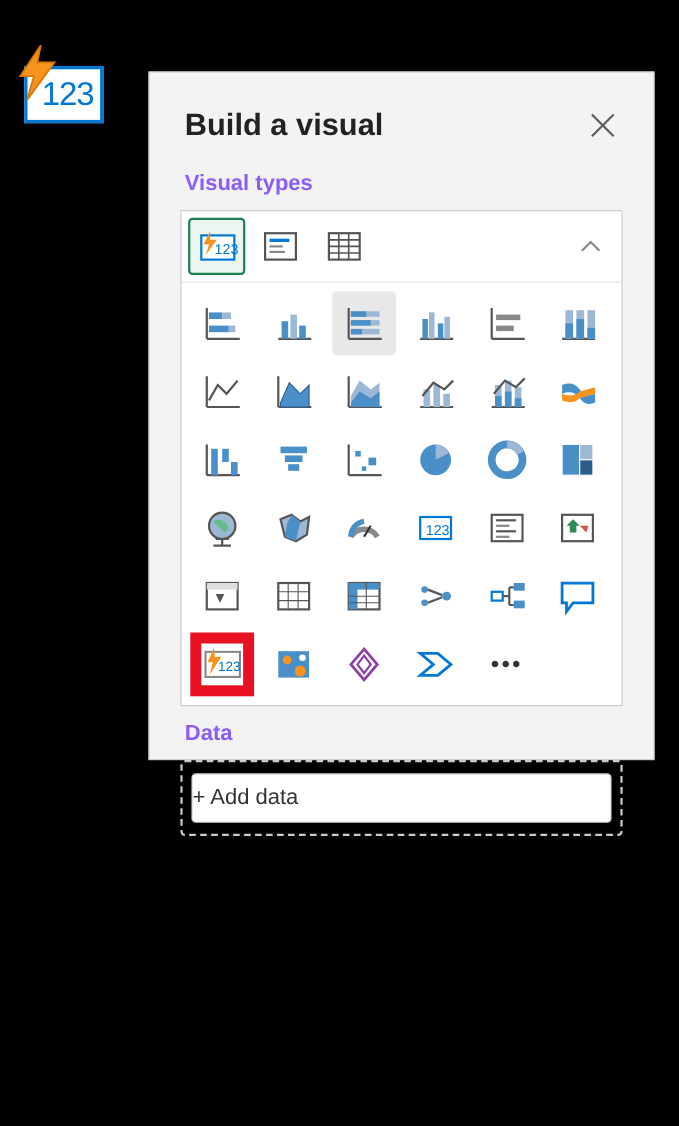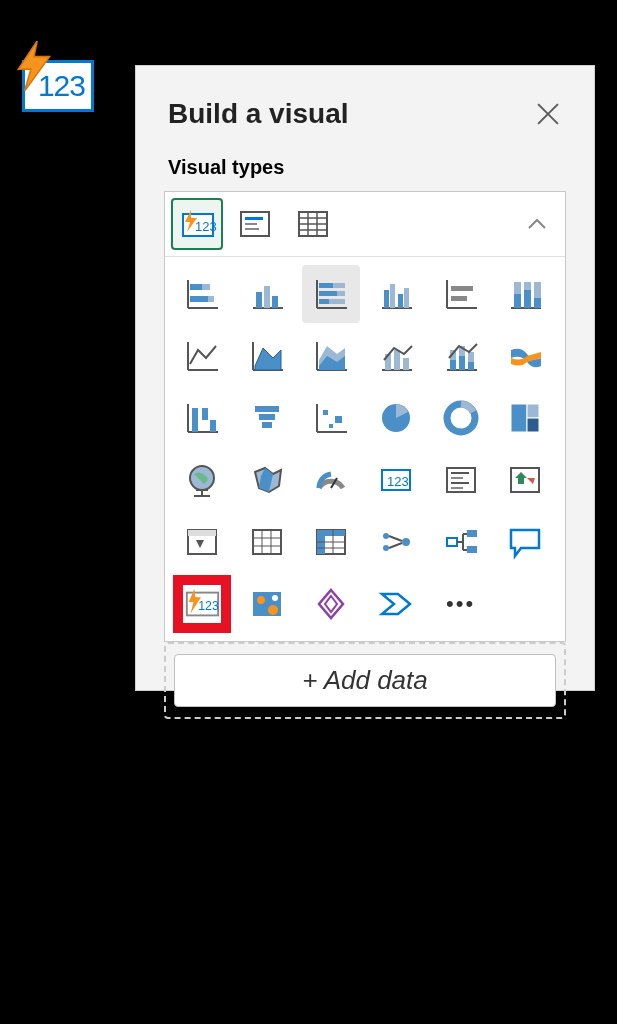--- a/index.html
+++ b/index.html
@@ -71,21 +71,21 @@
       height: 2px;
       background: #5c5c5c;
       top: 13px;
       left: 0;
     }
     .close-btn::before { transform: rotate(45deg); }
     .close-btn::after { transform: rotate(-45deg); }
     .section-label {
       font-size: 20px;
       font-weight: 600;
-      color: #000000;
+      color: #8b5cf6;
       margin: 14px 32px 12px 32px;
     }
     .visual-types-box {
       margin: 0 28px;
       border: 1px solid #c8c8c8;
       background: #fff;
     }
     .top-row {
       display: flex;
       align-items: center;
@@ -173,25 +173,24 @@
       padding: 10px 0;
       border: 2px dashed #ccc;
       border-radius: 4px;
     }
     .add-data-btn {
       margin: 0 8px;
       padding: 10px 0;
       border: 1px solid #c0c0c0;
       border-radius: 4px;
       background: #fff;
-      text-align: center;
-      font-size: 26px;
+      text-align: left;
+      font-size: 20px;
       color: #333;
       cursor: pointer;
-      font-style: italic;
     }
     .more-dots {
       font-size: 22px;
       color: #333;
       letter-spacing: 2px;
     }
   </style>
 </head>
 <body>
 
@@ -528,19 +527,20 @@
             <path d="M6 10 L22 10 L34 20 L22 30 L6 30 L18 20 Z" fill="none" stroke="#0078d4" stroke-width="2.5"></path>
           </svg>
       </div>
       <div class="visual-icon">
         <span class="more-dots">•••</span>
       </div>
     </div>
   </div>
 
 
+  <div class="section-label">Data</div>
 
   <div class="data-container">
     <div class="add-data-btn">
       <span>+ Add data</span>
     </div>
   </div>
 </div>
 
 </body></html>

